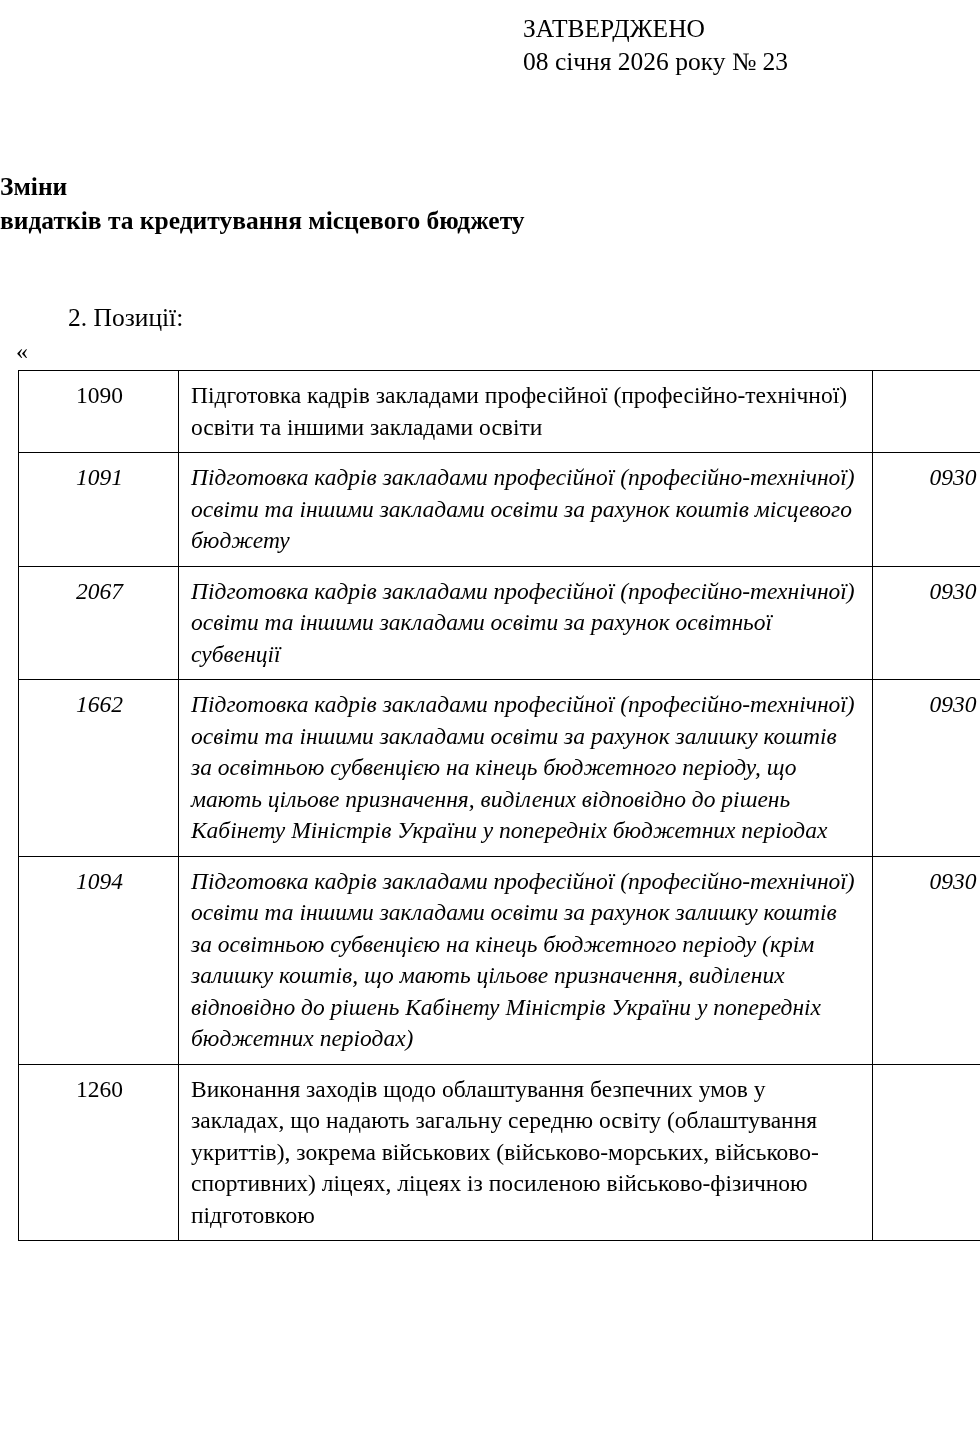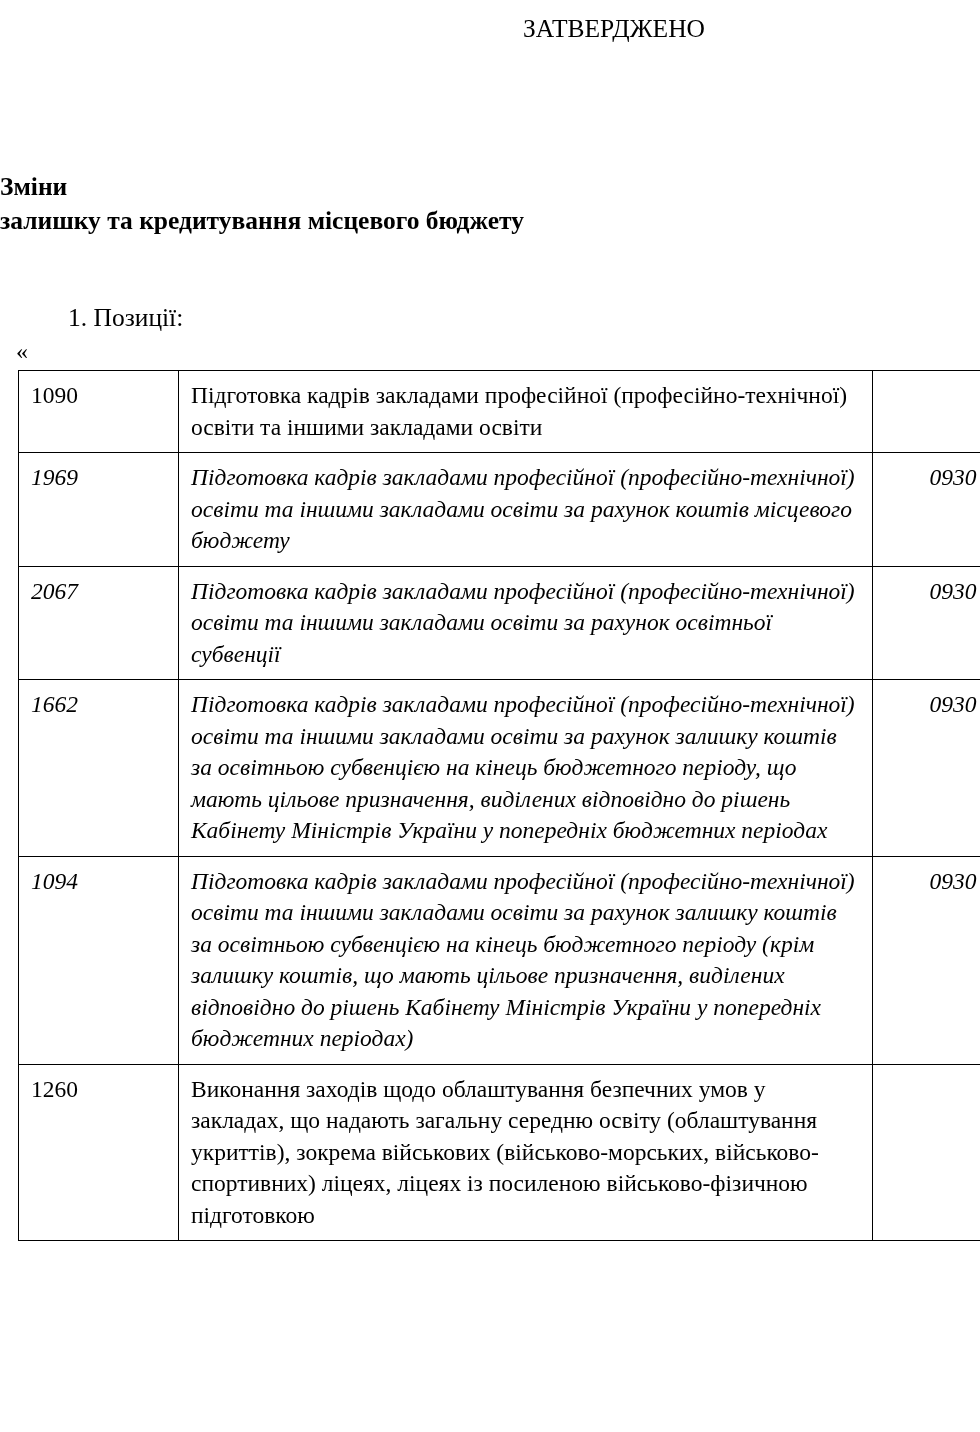--- a/index.html
+++ b/index.html
@@ -76,20 +76,21 @@
   }
   table.classification td {
     border: 1.6px solid #000000;
     vertical-align: top;
     font-size: 23.5px;
     line-height: 31.5px;
     padding: 9px 10px 9px 12px;
   }
   td.col-code {
     width: 137px;
+    text-align: center;
     padding-left: 0;
     padding-right: 0;
   }
   td.col-name {
     width: 671px;
   }
   td.col-func {
     width: 136px;
     text-align: center;
     padding-left: 0;
@@ -99,40 +100,41 @@
     font-style: italic;
   }
 </style>
 </head>
 <body>
 
 <div class="page">
 
   <div class="approval">
     <div>ЗАТВЕРДЖЕНО</div>
+    <div>08 січня 2026 року № 23</div>
   </div>
 
   <div class="doc-title">
     <div>Зміни</div>
-    <div>залишку та кредитування місцевого бюджету</div>
+    <div>видатків та кредитування місцевого бюджету</div>
   </div>
 
-  <div class="clause">1. Позиції:</div>
+  <div class="clause">2. Позиції:</div>
 
   <div class="quote-open">«</div>
 
   <table class="classification">
     <tbody>
       <tr class="">
         <td class="col-code">1090</td>
         <td class="col-name">Підготовка кадрів закладами професійної (професійно-технічної) освіти та іншими закладами освіти</td>
         <td class="col-func"></td>
       </tr>
       <tr class="italic">
-        <td class="col-code">1969</td>
+        <td class="col-code">1091</td>
         <td class="col-name">Підготовка кадрів закладами професійної (професійно-технічної) освіти та іншими закладами освіти за рахунок коштів місцевого бюджету</td>
         <td class="col-func">0930</td>
       </tr>
       <tr class="italic">
         <td class="col-code">2067</td>
         <td class="col-name">Підготовка кадрів закладами професійної (професійно-технічної) освіти та іншими закладами освіти за рахунок освітньої субвенції</td>
         <td class="col-func">0930</td>
       </tr>
       <tr class="italic">
         <td class="col-code">1662</td>

